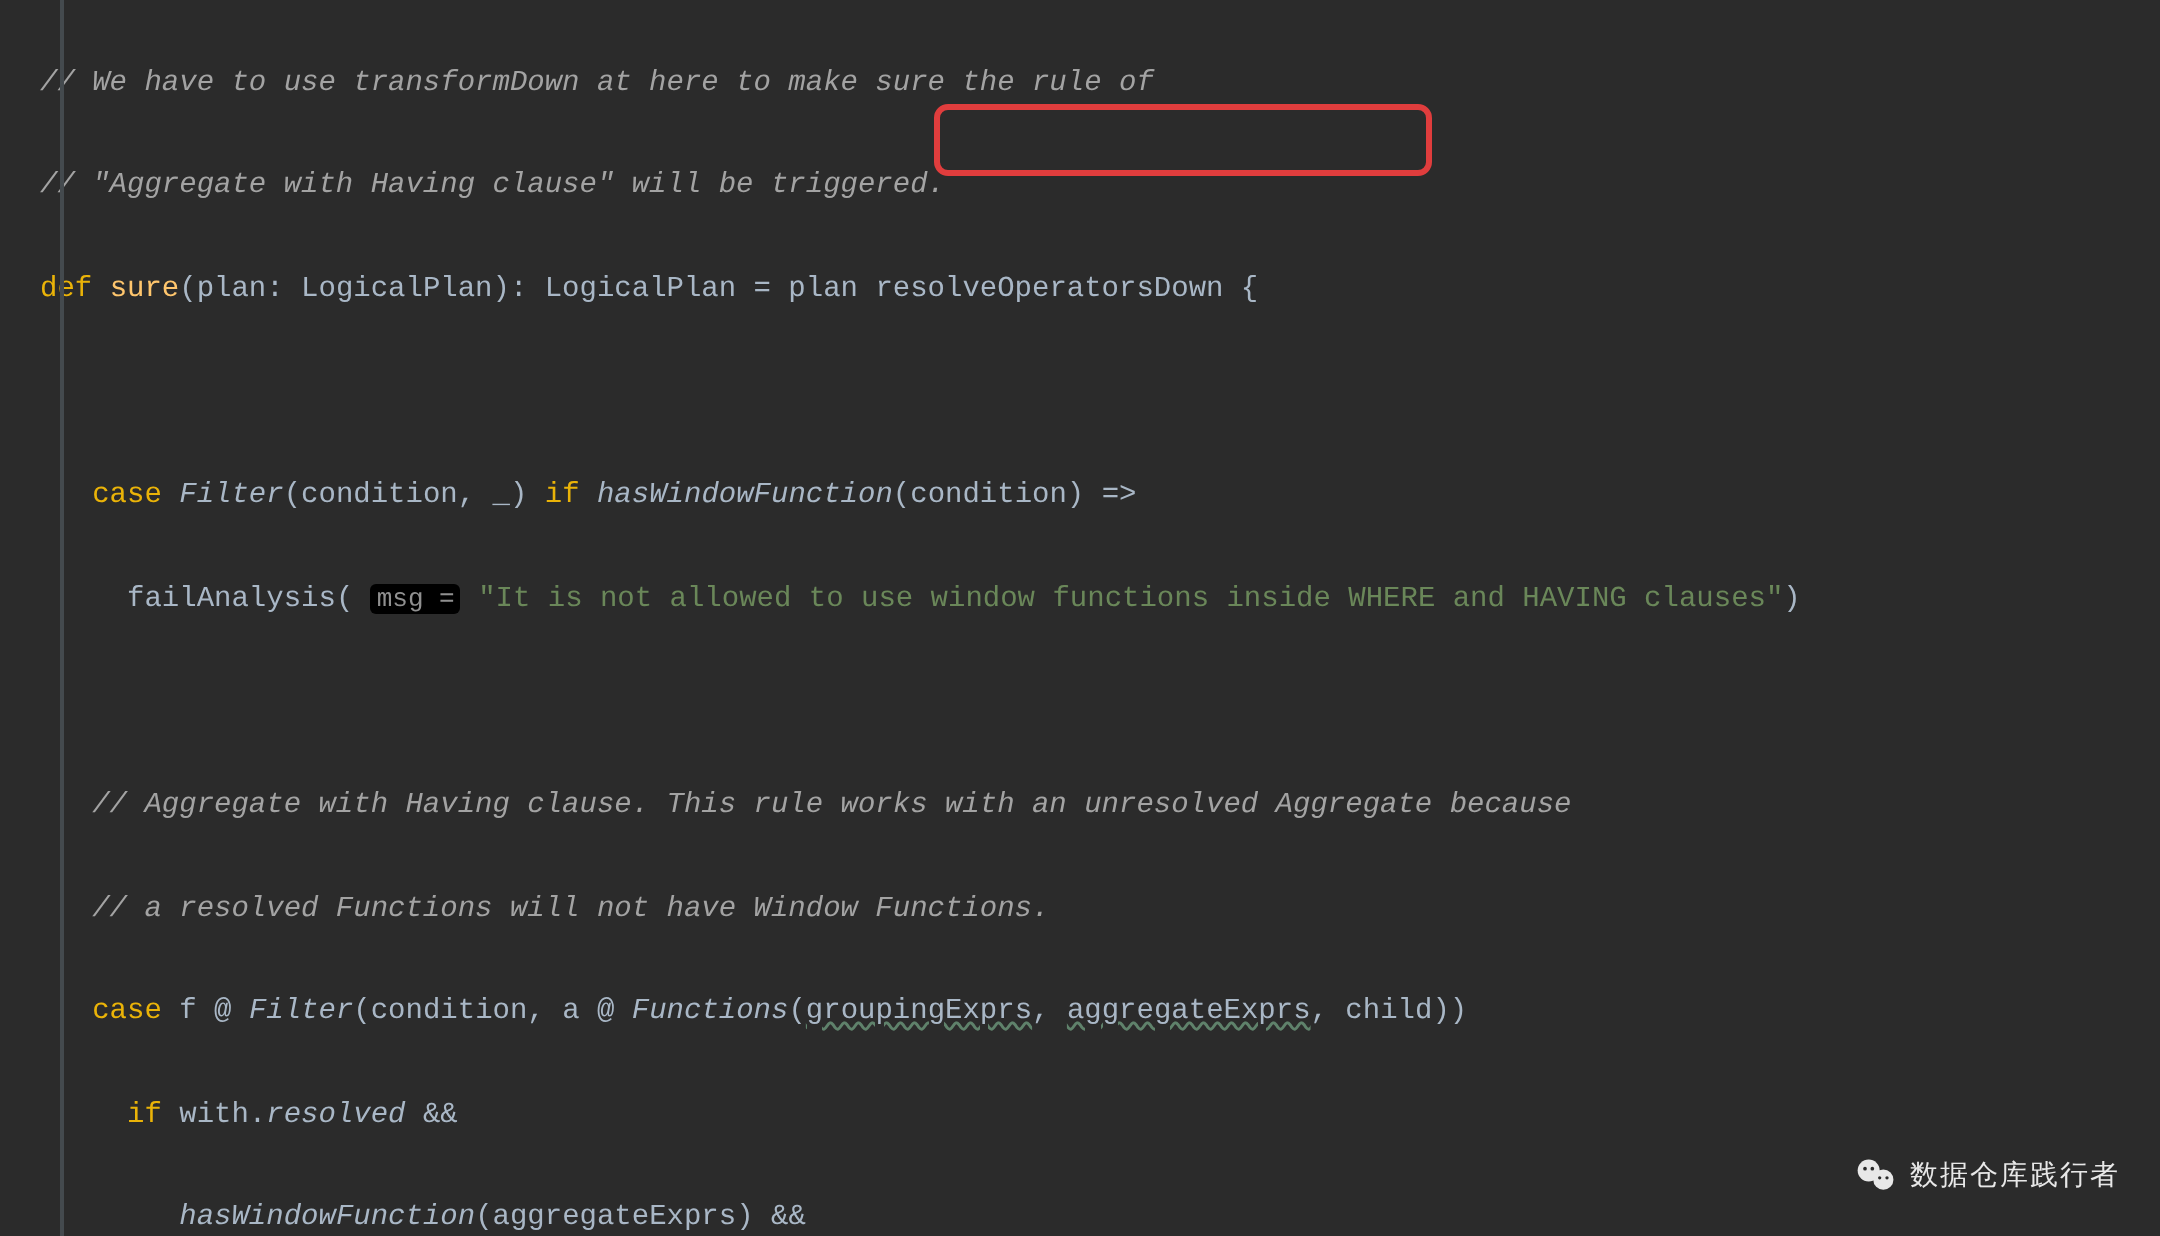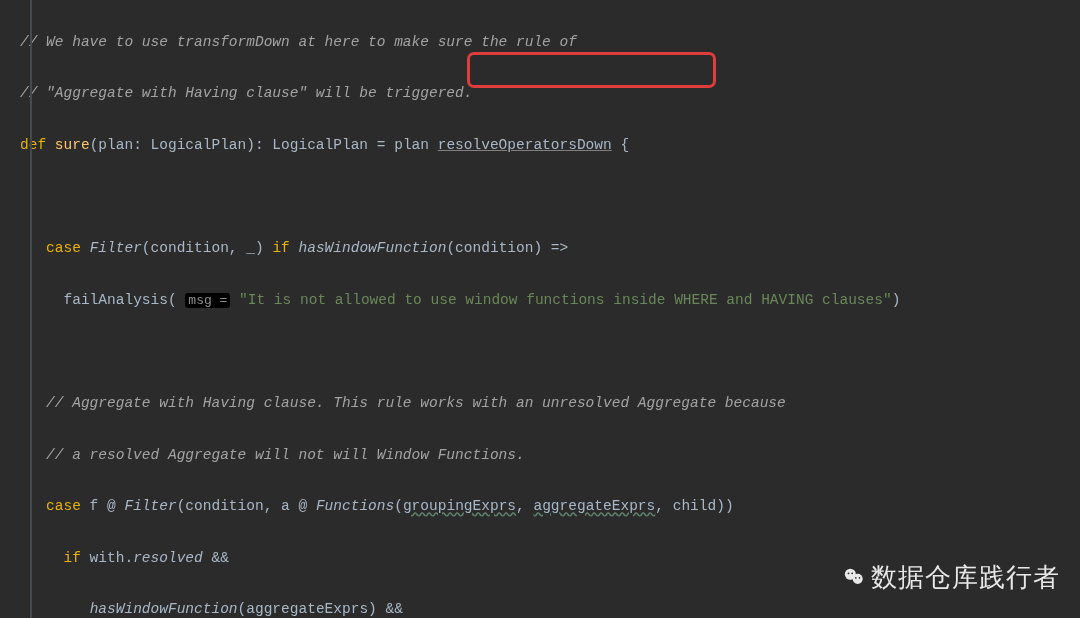--- a/index.html
+++ b/index.html
@@ -25,21 +25,21 @@
     top: 0;
     bottom: 0;
     width: 2px;
     background: #444a4e;
   }
   .comment { color: #a3a3a3; font-style: italic; }
   .kw { color: #eab308; }
   .fnname { color: #ffc66d; }
   .ital { font-style: italic; }
   .str { color: #6a8759; }
-  .underline { text-decoration: underline; text-decoration-color: #808080; text-decoration-style: solid; margin-top: 24px; }
+  .underline { text-decoration-color: #808080; text-decoration-style: solid; margin-top: 24px; }
   .und2 { text-decoration: underline wavy #5f826b; margin-top: 11px; }
   .msg-hint {
     background: #000000;
     color: #909090;
     font-style: normal;
     border-radius: 3px;
     padding: 0 3px;
     font-size: 13px;
   }
   .highlight-box {
@@ -50,41 +50,41 @@
   }
   .watermark {
     position: absolute;
     right: 20px;
     bottom: 18px;
     display: flex;
     align-items: center;
     gap: 6px;
     color: #e8e8e8;
     font-family: "PingFang SC","Microsoft YaHei",sans-serif;
-    font-size: 26px;
+    font-size: 14px;
     letter-spacing: 1px;
   }
   .watermark .wicon {
     width: 22px; height: 22px;
     display: inline-flex; align-items: center; justify-content: center;
   }
 </style>
 </head>
 <body>
 
 <div class="code">
 <div class="line"><span class="comment">// We have to use transformDown at here to make sure the rule of</span></div>
 <div class="line"><span class="comment">// "Aggregate with Having clause" will be triggered.</span></div>
 <div class="line"><span class="kw">def</span> <span class="fnname">sure</span><span>(plan: LogicalPlan): LogicalPlan = plan </span><span class="underline">resolveOperatorsDown</span><span> {</span></div>
 <div class="line">&nbsp;</div>
 <div class="line">   <span class="kw">case</span> <span class="ital">Filter</span><span>(condition, _) </span><span class="kw">if</span> <span class="ital">hasWindowFunction</span><span>(condition) =&gt;</span></div>
 <div class="line">     <span>failAnalysis</span>( <span class="msg-hint">msg =</span> <span class="str">"It is not allowed to use window functions inside WHERE and HAVING clauses"</span><span>)</span></div>
 <div class="line">&nbsp;</div>
 <div class="line">   <span class="comment">// Aggregate with Having clause. This rule works with an unresolved Aggregate because</span></div>
-<div class="line">   <span class="comment">// a resolved Aggregate will not will Window Functions.</span></div>
+<div class="line">   <span class="comment">// a resolved Functions will not have Window Functions.</span></div>
 <div class="line">   <span class="kw">case</span><span> f @ </span><span class="ital">Filter</span><span>(condition, a @ </span><span class="ital">Functions</span>(<span class="und2">groupingExprs</span><span>, </span><span class="und2">aggregateExprs</span><span>, child))</span></div>
 <div class="line">     <span class="kw">if</span><span> with.</span><span class="ital">resolved</span><span> &amp;&amp;</span></div>
 <div class="line">        <span class="ital">hasWindowFunction</span><span>(aggregateExprs) &amp;&amp;</span></div>
 
 
 
 
 
 
 

